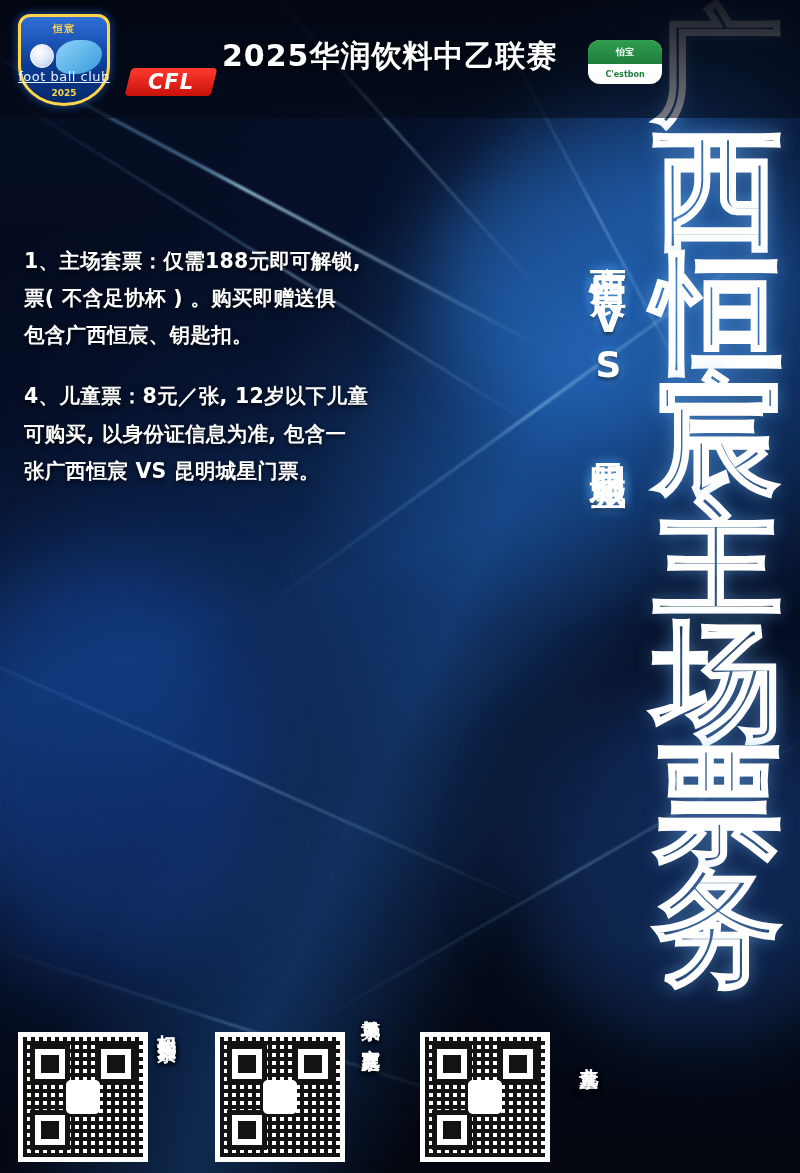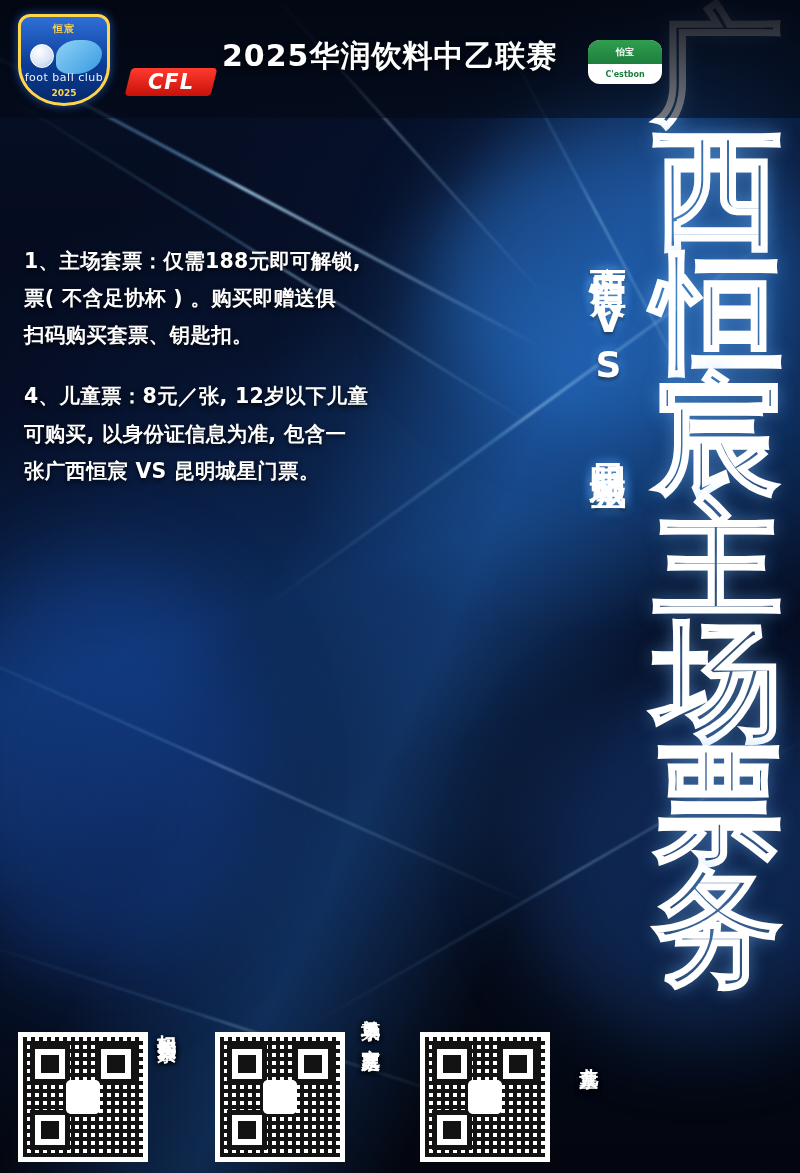--- a/index.html
+++ b/index.html
@@ -58,21 +58,21 @@
     border:1px solid #fff;
   }
   .crest .dragon{
     position:absolute;right:8px;top:26px;width:46px;height:34px;
     background:linear-gradient(135deg,#9fe0ff,#3aa6e8);
     border-radius:50% 40% 60% 30%;
     opacity:.9;
   }
   .crest .cn{
     position:absolute;left:0;right:0;bottom:22px;text-align:center;
-    color:#eaf3ff;font-size:11px;letter-spacing:.5px;
+    color:#eaf3ff;font-size:13px;letter-spacing:.5px;text-decoration:underline;
   }
   .crest .yr{
     position:absolute;left:0;right:0;bottom:8px;text-align:center;
     color:#ffd54a;font-size:9px;font-weight:bold;
   }
   .cfl{
     position:absolute;left:128px;top:44px;width:90px;height:40px;margin-top:18px;
   }
   .cfl .bar{
     position:absolute;left:0;top:6px;width:86px;height:28px;
@@ -260,21 +260,21 @@
     <span>务</span>
   </div>
 
   <div class="subtitle">广西恒宸 VS 昆明城星</div>
 
   <div class="content">
 
     <div class="item">
       <p>1、主场套票：仅需188元即可解锁,</p>
       <p>票( 不含足协杯 ) 。购买即赠送俱</p>
-      <p>扫码购买套票、钥匙扣。</p>
+      <p>包含广西恒宸、钥匙扣。</p>
     </div>
 
 
 
     <div class="item">
       <p>4、儿童票：8元／张, 12岁以下儿童</p>
       <p>可购买, 以身份证信息为准, 包含一</p>
       <p>张广西恒宸 VS 昆明城星门票。</p>
     </div>
   </div>

